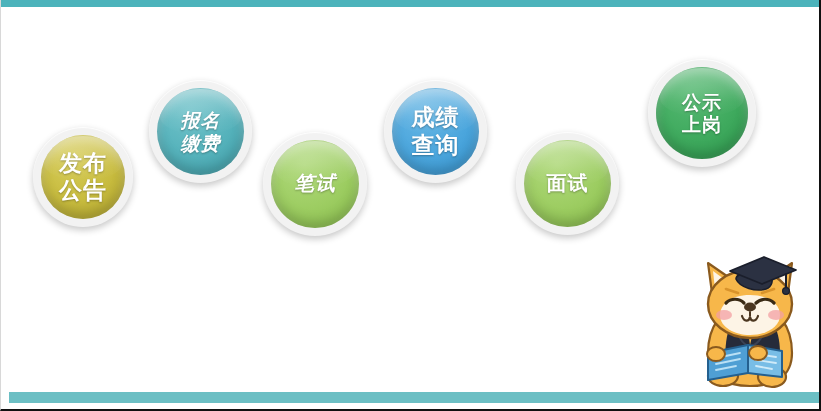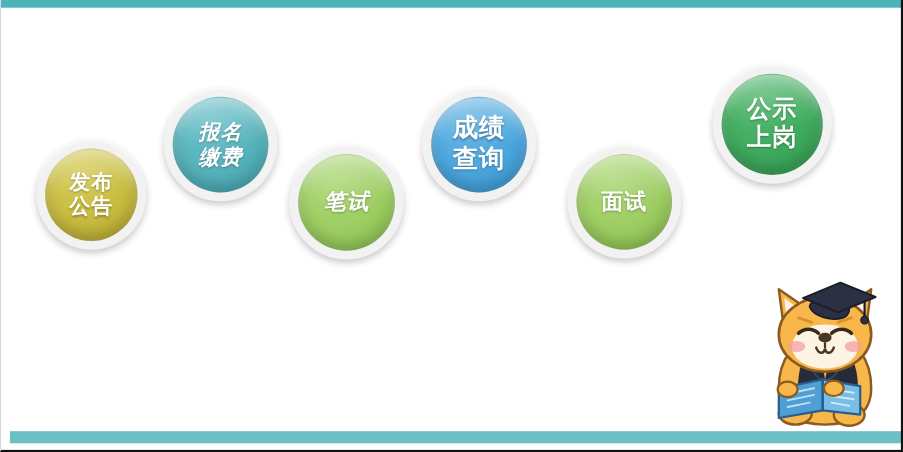--- a/index.html
+++ b/index.html
@@ -123,21 +123,21 @@
 </head>
 <body>
 
 <div id="slide" style="background: rgb(255, 255, 255);">
 
   <div id="top-bar" style="background: rgb(76, 179, 187);"></div>
   <div id="bottom-bar" style="background: rgb(108, 191, 196);"></div>
 
   <div class="node" id="node-0" style="left: 33px; top: 127px; width: 100px; height: 100px;">
     <div class="disc" style="background: radial-gradient(circle at 38% 28%, rgb(214, 204, 90) 0%, rgb(200, 188, 63) 52%, rgb(176, 163, 44) 100%);">
-      <span class="label" style="font-size: 19px;">发布
+      <span class="label" style="font-size: 23px;">发布
 公告</span>
     </div>
   </div>
 
   <div class="node" id="node-1" style="left: 149px; top: 80px; width: 103px; height: 103px;">
     <div class="disc" style="background: radial-gradient(circle at 38% 28%, rgb(111, 194, 201) 0%, rgb(85, 178, 187) 52%, rgb(63, 158, 168) 100%);">
       <span class="label" style="font-size: 19px; font-style: italic;">报名
 缴费</span>
     </div>
   </div>
@@ -156,21 +156,21 @@
   </div>
 
   <div class="node" id="node-4" style="left: 516px; top: 132px; width: 103px; height: 103px;">
     <div class="disc" style="background: radial-gradient(circle at 38% 28%, rgb(176, 217, 124) 0%, rgb(157, 205, 98) 52%, rgb(134, 187, 73) 100%);">
       <span class="label" style="font-size: 20px;">面试</span>
     </div>
   </div>
 
   <div class="node" id="node-5" style="left: 648px; top: 59px; width: 108px; height: 108px;">
     <div class="disc" style="background: radial-gradient(circle at 38% 28%, rgb(86, 185, 114) 0%, rgb(63, 170, 94) 52%, rgb(44, 150, 75) 100%);">
-      <span class="label" style="font-size: 22px;">公示
+      <span class="label" style="font-size: 19px;">公示
 上岗</span>
     </div>
   </div>
 
   <div id="mascot">
     <svg viewBox="0 0 128 143" xmlns="http://www.w3.org/2000/svg">
       <defs>
         <clipPath id="bodyclip">
           <path d="M64 52 C96 52 108 78 108 104 C108 128 90 138 64 138 C38 138 20 128 20 104 C20 78 32 52 64 52 Z"></path>
         </clipPath>

